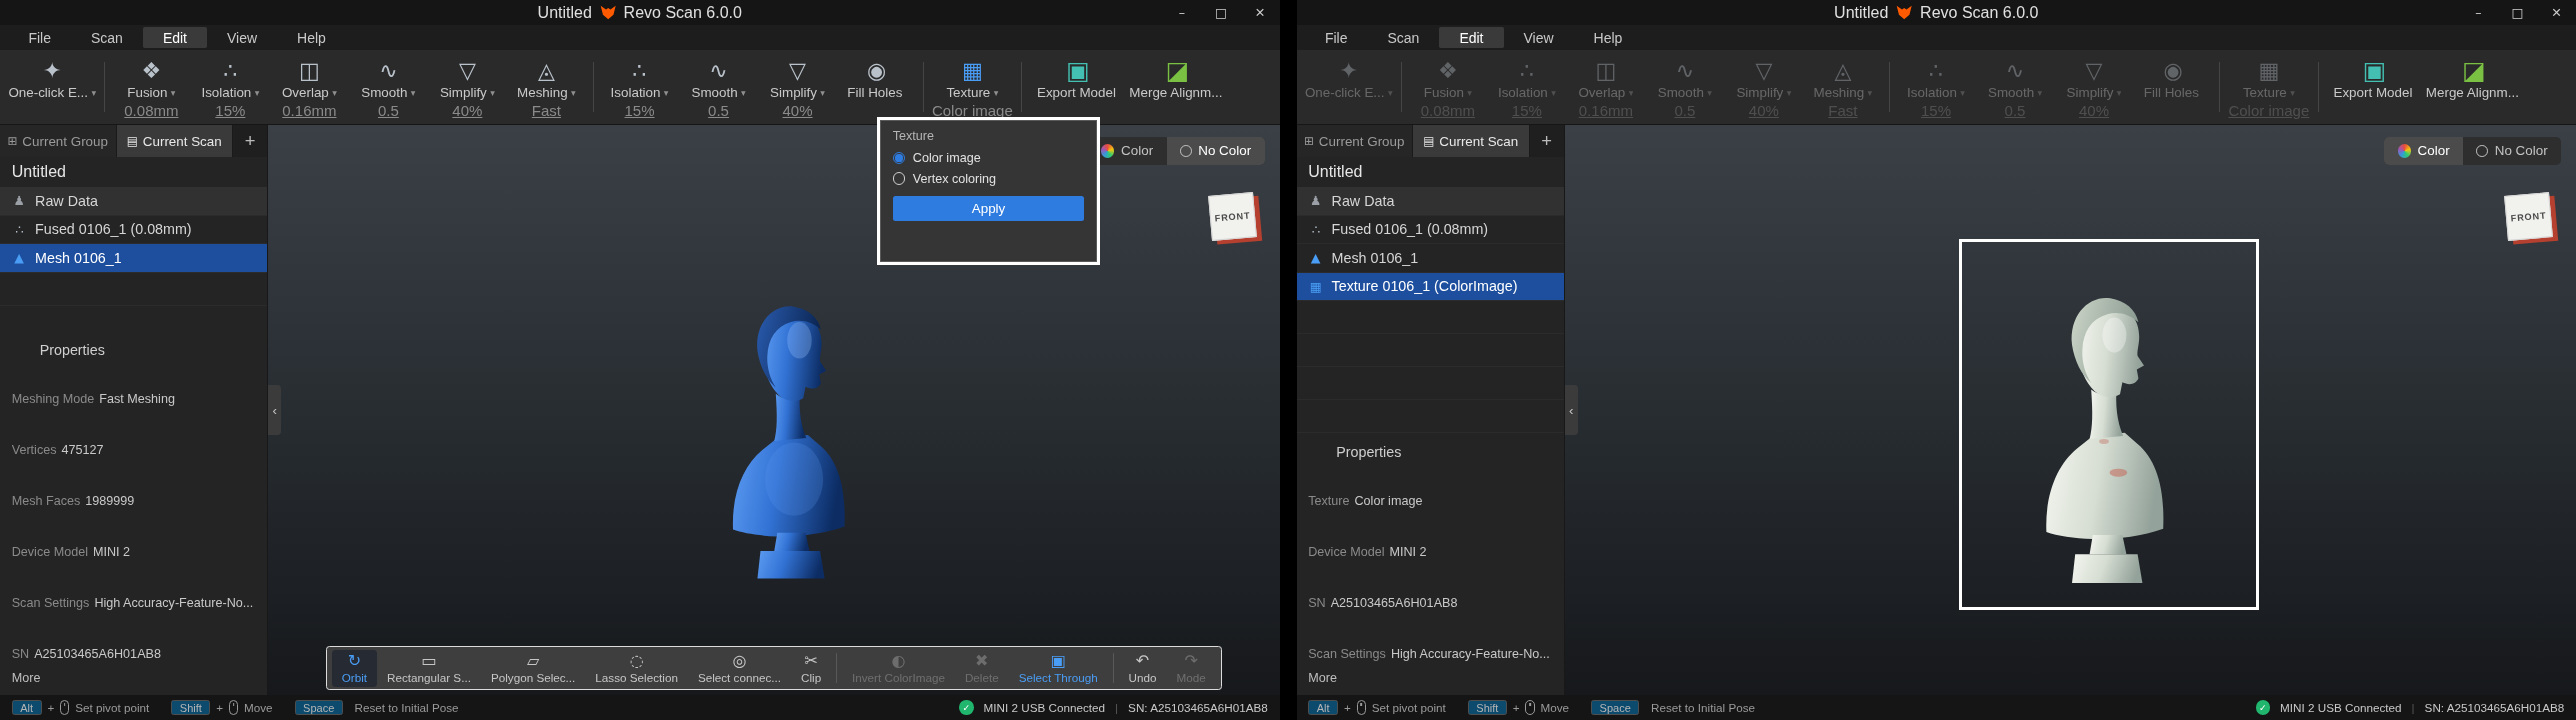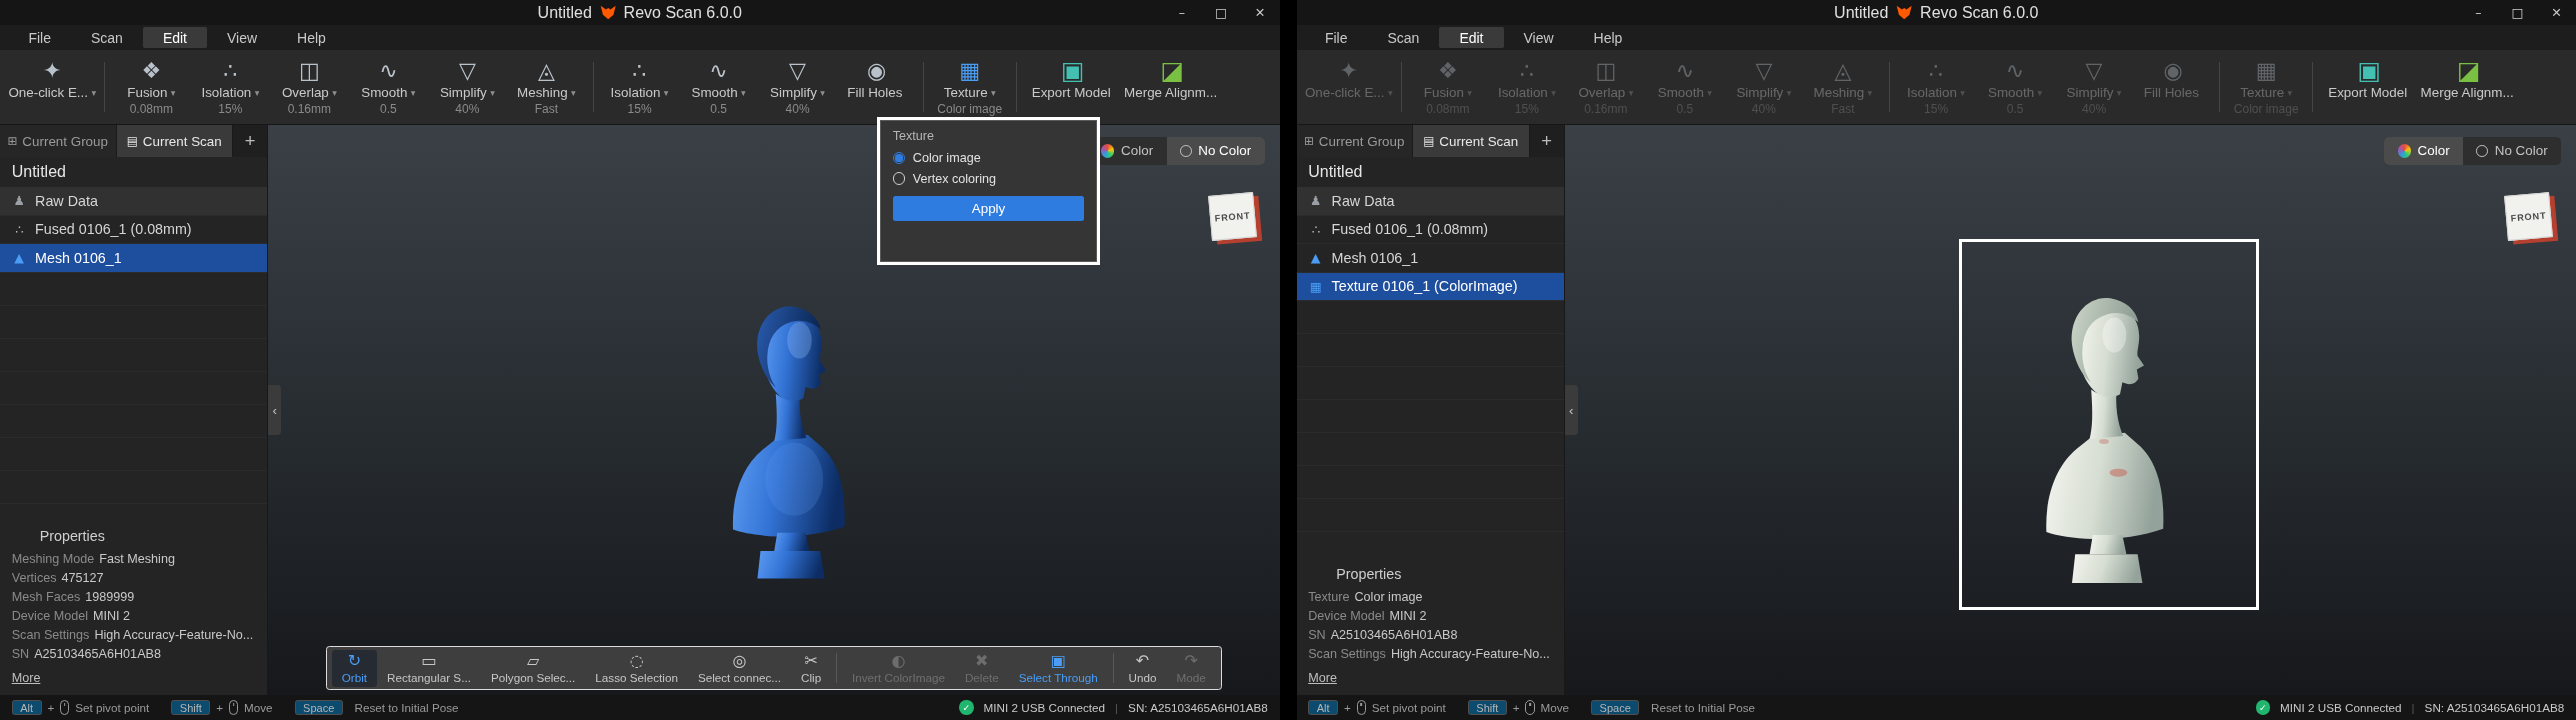--- a/index.html
+++ b/index.html
@@ -28,21 +28,21 @@
   .tb-item { display:flex; flex-direction:column; align-items:center; justify-content:center; }
   .tb-item.tool { min-width:79px; padding:3.4px 1.7px; gap:2.5px; color:#c9c9c9; border-radius:3.4px; cursor:pointer; }
   .tb-item.big { min-width:99px; }
   .tb-item.disabled { opacity:.38; }
   .tb-ico { font-size:22px; line-height:23.5px; height:23.5px; color:#b9c2cb; font-family:"DejaVu Sans",sans-serif; }
   .tb-item.big .tb-ico { font-size:25px; }
   .tb-ico.blue { color:#4a9df5; } .tb-ico.teal { color:#43c0b2; } .tb-ico.green { color:#7ac043; }
   .tb-lblrow { display:flex; align-items:center; gap:3.4px; }
   .tb-lbl { font-size:13.4px; white-space:nowrap; }
   .tb-chev { font-size:9.2px; color:#8f8f8f; font-family:"DejaVu Sans",sans-serif; }
-  .tb-val { font-size:12px; color:#8a8a8a; height:12.6px; white-space:nowrap; }
+  .tb-val { font-size:15px; color:#8a8a8a; height:12.6px; white-space:nowrap;text-decoration:underline; }
   .tb-item.divider { width:0.8px; min-width:0.8px; height:50px; background:#454545; margin:0 6.7px; padding:0; }
 
   
   .main { flex:1; display:flex; min-height:0; }
 
   
   .sidebar { flex:0 0 268px; width:268px; background:#242424; display:flex; flex-direction:column; border-right:0.8px solid #181818; }
   .tabs-row { flex:0 0 32px; display:flex; background:#1f1f1f; align-items:stretch; }
   .tabs { display:flex; flex:1; }
   .tab { flex:1; display:flex; align-items:center; justify-content:center; gap:5px; color:#9a9a9a; font-size:13.4px; background:#262626; border-right:0.8px solid #1a1a1a; cursor:pointer; white-space:nowrap; }
@@ -52,24 +52,24 @@
   .project-row { flex:0 0 30px; display:flex; align-items:center; padding-left:11.7px; color:#e6e6e6; font-size:16px; }
   .scan-list { display:flex; flex-direction:column; }
   .scan-item { height:28.5px; display:flex; align-items:center; gap:6.7px; padding-left:10px; color:#d6d6d6; font-size:14.3px; border-bottom:0.8px solid #2b2b2b; cursor:pointer; white-space:nowrap; }
   .scan-item.subtle { background:#313131; }
   .scan-item.selected { background:#1d4f9e; color:#fff; }
   .scan-ico { width:18.4px; text-align:center; font-size:12.6px; color:#b9c2cb; font-family:"DejaVu Sans",sans-serif; }
   .scan-ico.blue { color:#4a9df5; } .scan-ico.gray { color:#9aa0a6; }
   .list-filler { flex:1; background:repeating-linear-gradient(180deg, transparent 0px, transparent 32px, #2b2b2b 32px, #2b2b2b 33px); }
   .props { padding:8.4px 11.7px 3.4px; }
   .props-title { color:#cfcfcf; font-size:14.3px; margin-bottom:6.7px;padding-left:28px; }
-  .prop-row { display:flex; gap:5px; font-size:12.6px; line-height:19px; white-space:nowrap; overflow:hidden; }
+  .prop-row { display:flex; gap:5px; font-size:12.6px; line-height:19px; white-space:nowrap; overflow:hidden;margin-top:32px; }
   .prop-label { color:#8a8a8a; }
   .prop-value { color:#c9c9c9; }
-  .more-link { color:#bfbfbf; font-size:12.6px; text-decoration:underline; padding:3.4px 11.7px 10px; cursor:pointer; }
+  .more-link { color:#bfbfbf; font-size:12.6px; padding:3.4px 11.7px 10px; cursor:pointer; }
 
   
   .viewport { flex:1; position:relative; background:linear-gradient(180deg,#3a4046 0%,#262b30 55%,#16181b 100%); overflow:hidden; }
   .collapse-handle { position:absolute; left:0; top:50%; transform:translateY(-50%); width:13.4px; height:50px; background:#3b3b3b; border-radius:0 3.4px 3.4px 0; display:flex; align-items:center; justify-content:center; color:#c5c5c5; font-size:13.4px; cursor:pointer; z-index:5; }
   .color-toggle { position:absolute; top:11.7px; right:15px; display:flex; background:#2e2e2e; border-radius:5px; overflow:hidden; z-index:5; }
   .toggle-btn { display:flex; align-items:center; gap:6.7px; padding:6.7px 13.4px; color:#c3c3c3; font-size:13.4px; cursor:pointer; }
   .toggle-btn.active { background:#4b4b4b; color:#fff; }
   .color-ico { width:13.4px; height:13.4px; border-radius:50%; background:conic-gradient(#e74c3c,#f1c40f,#2ecc71,#3498db,#9b59b6,#e74c3c); }
   .nocolor-ico { width:11.7px; height:11.7px; border-radius:50%; border:1.7px solid #c3c3c3; }
   .nav-cube { position:absolute; top:69px; right:25px; width:45px; height:45px; background:#f1f1ee; border:0.8px solid #d5d5d5; box-shadow:5px 4.2px 0 #b5402f; transform:rotate(-5deg); display:flex; align-items:center; justify-content:center; z-index:5; cursor:pointer; }

